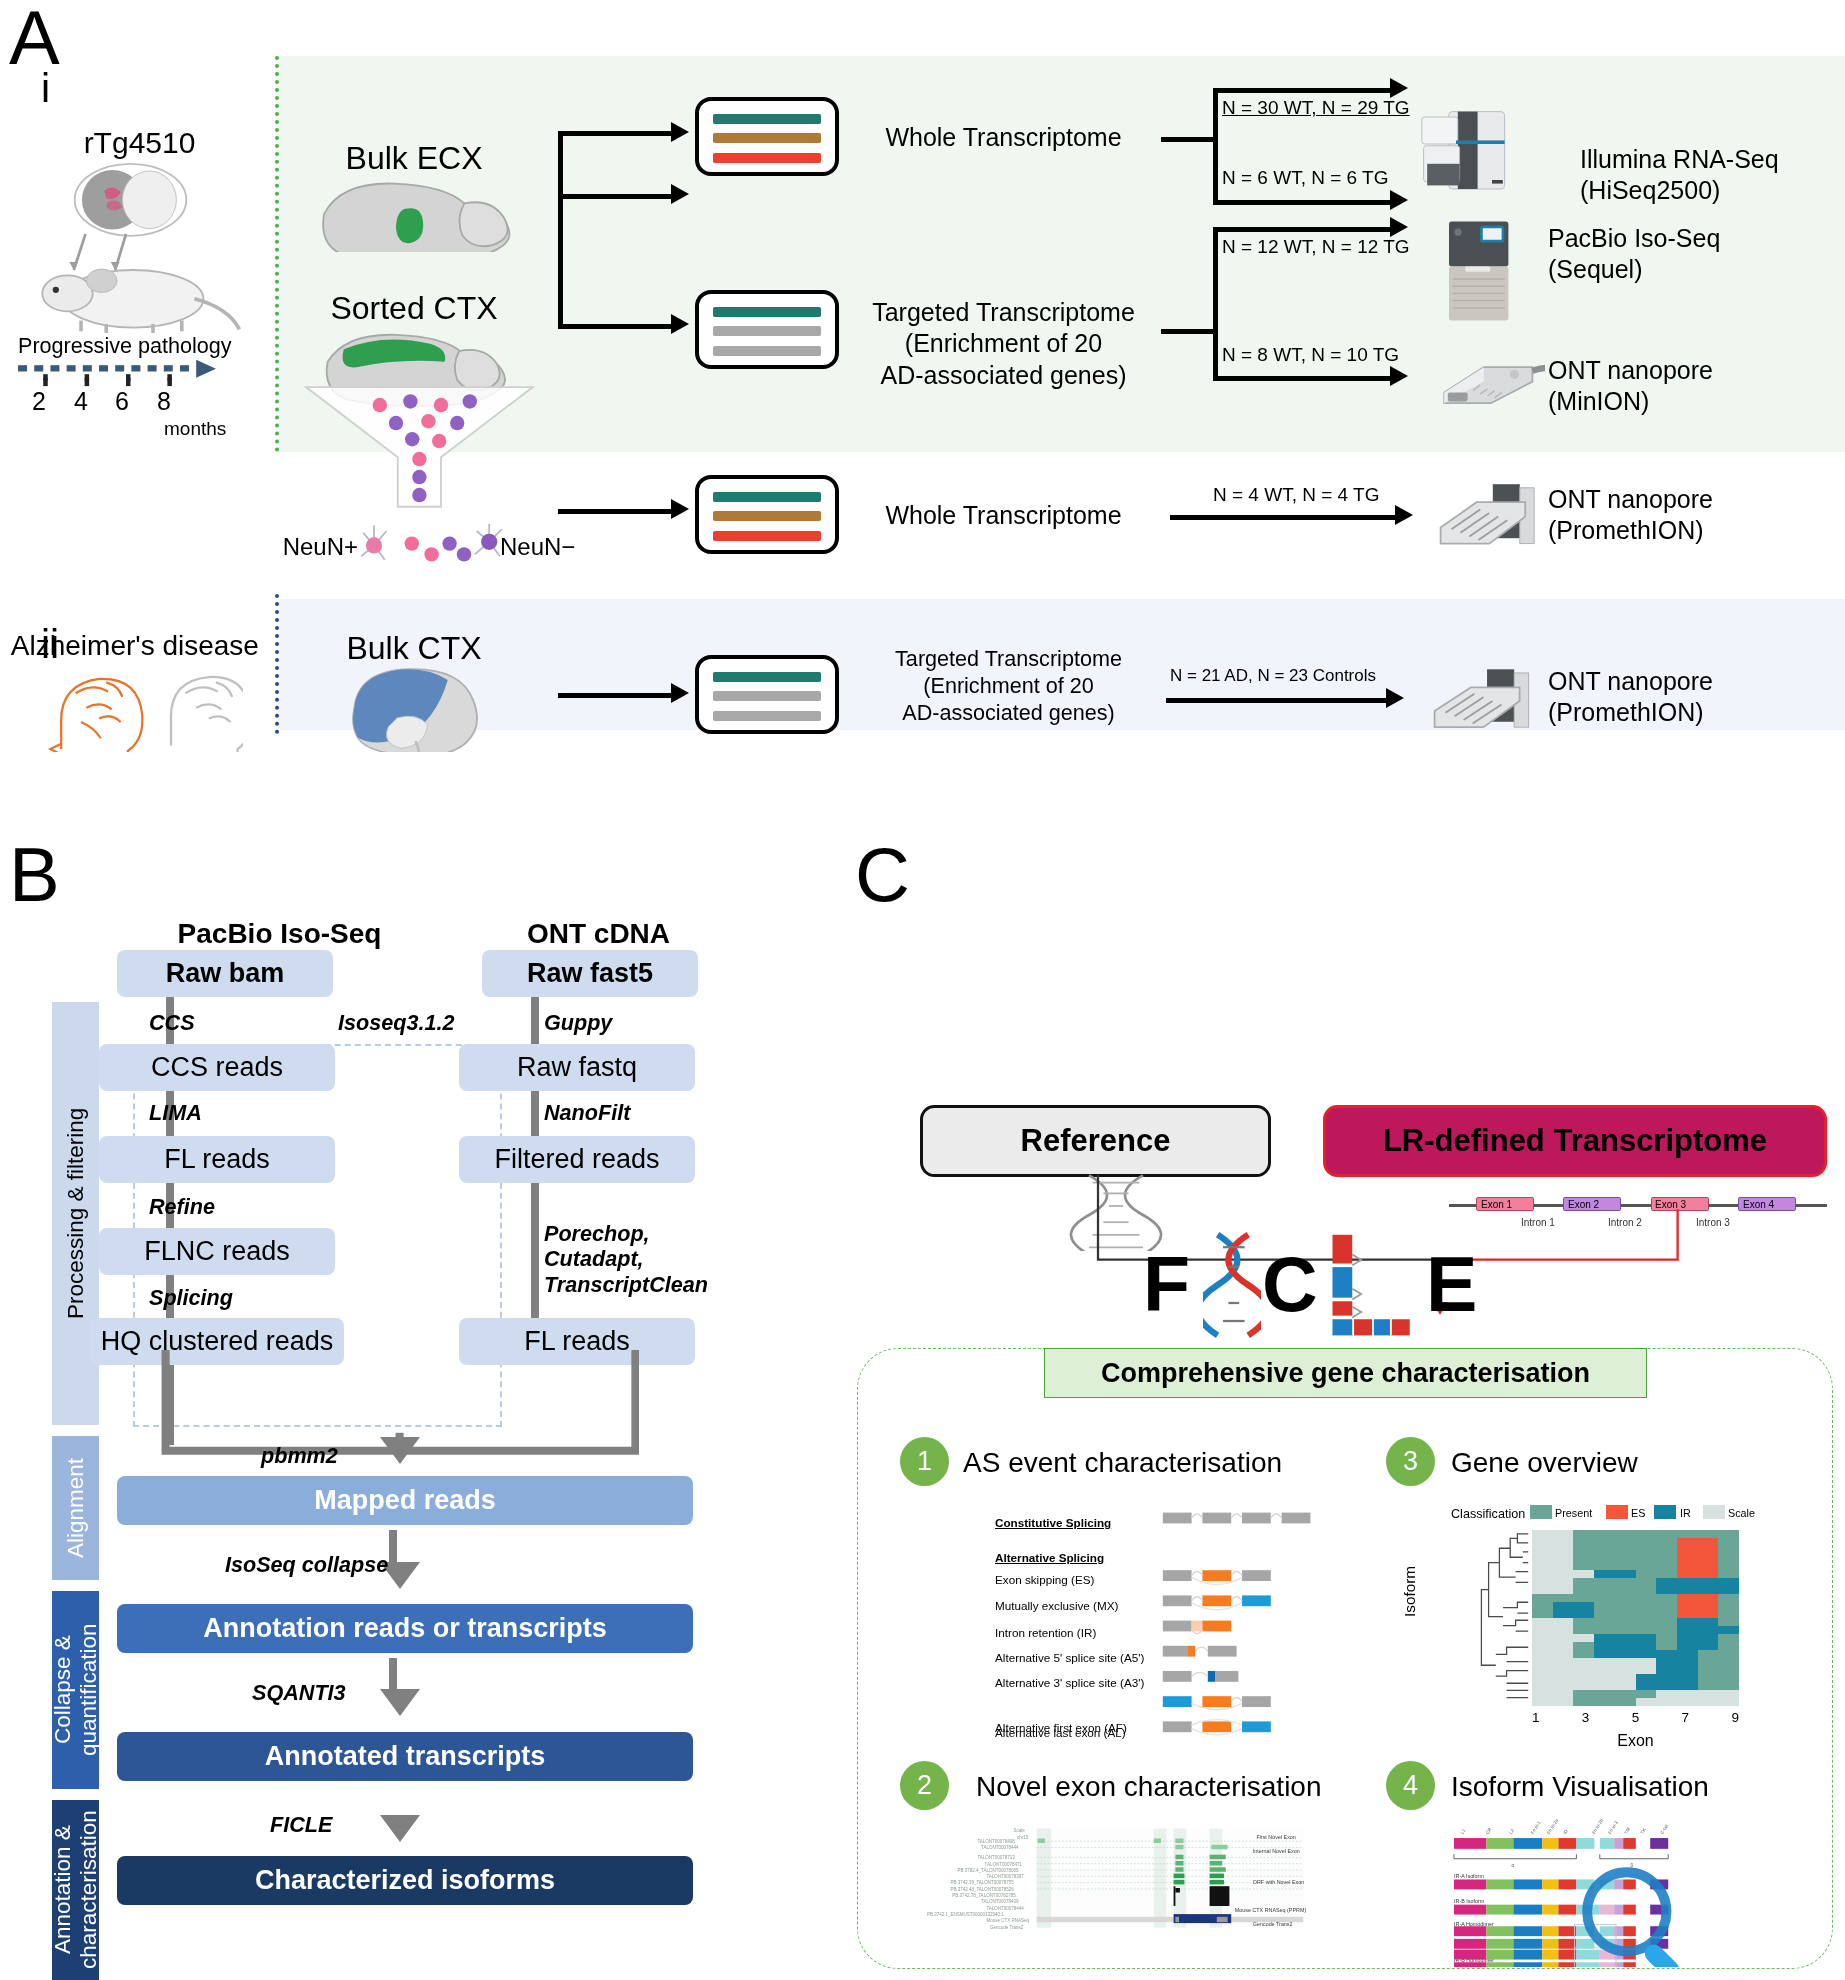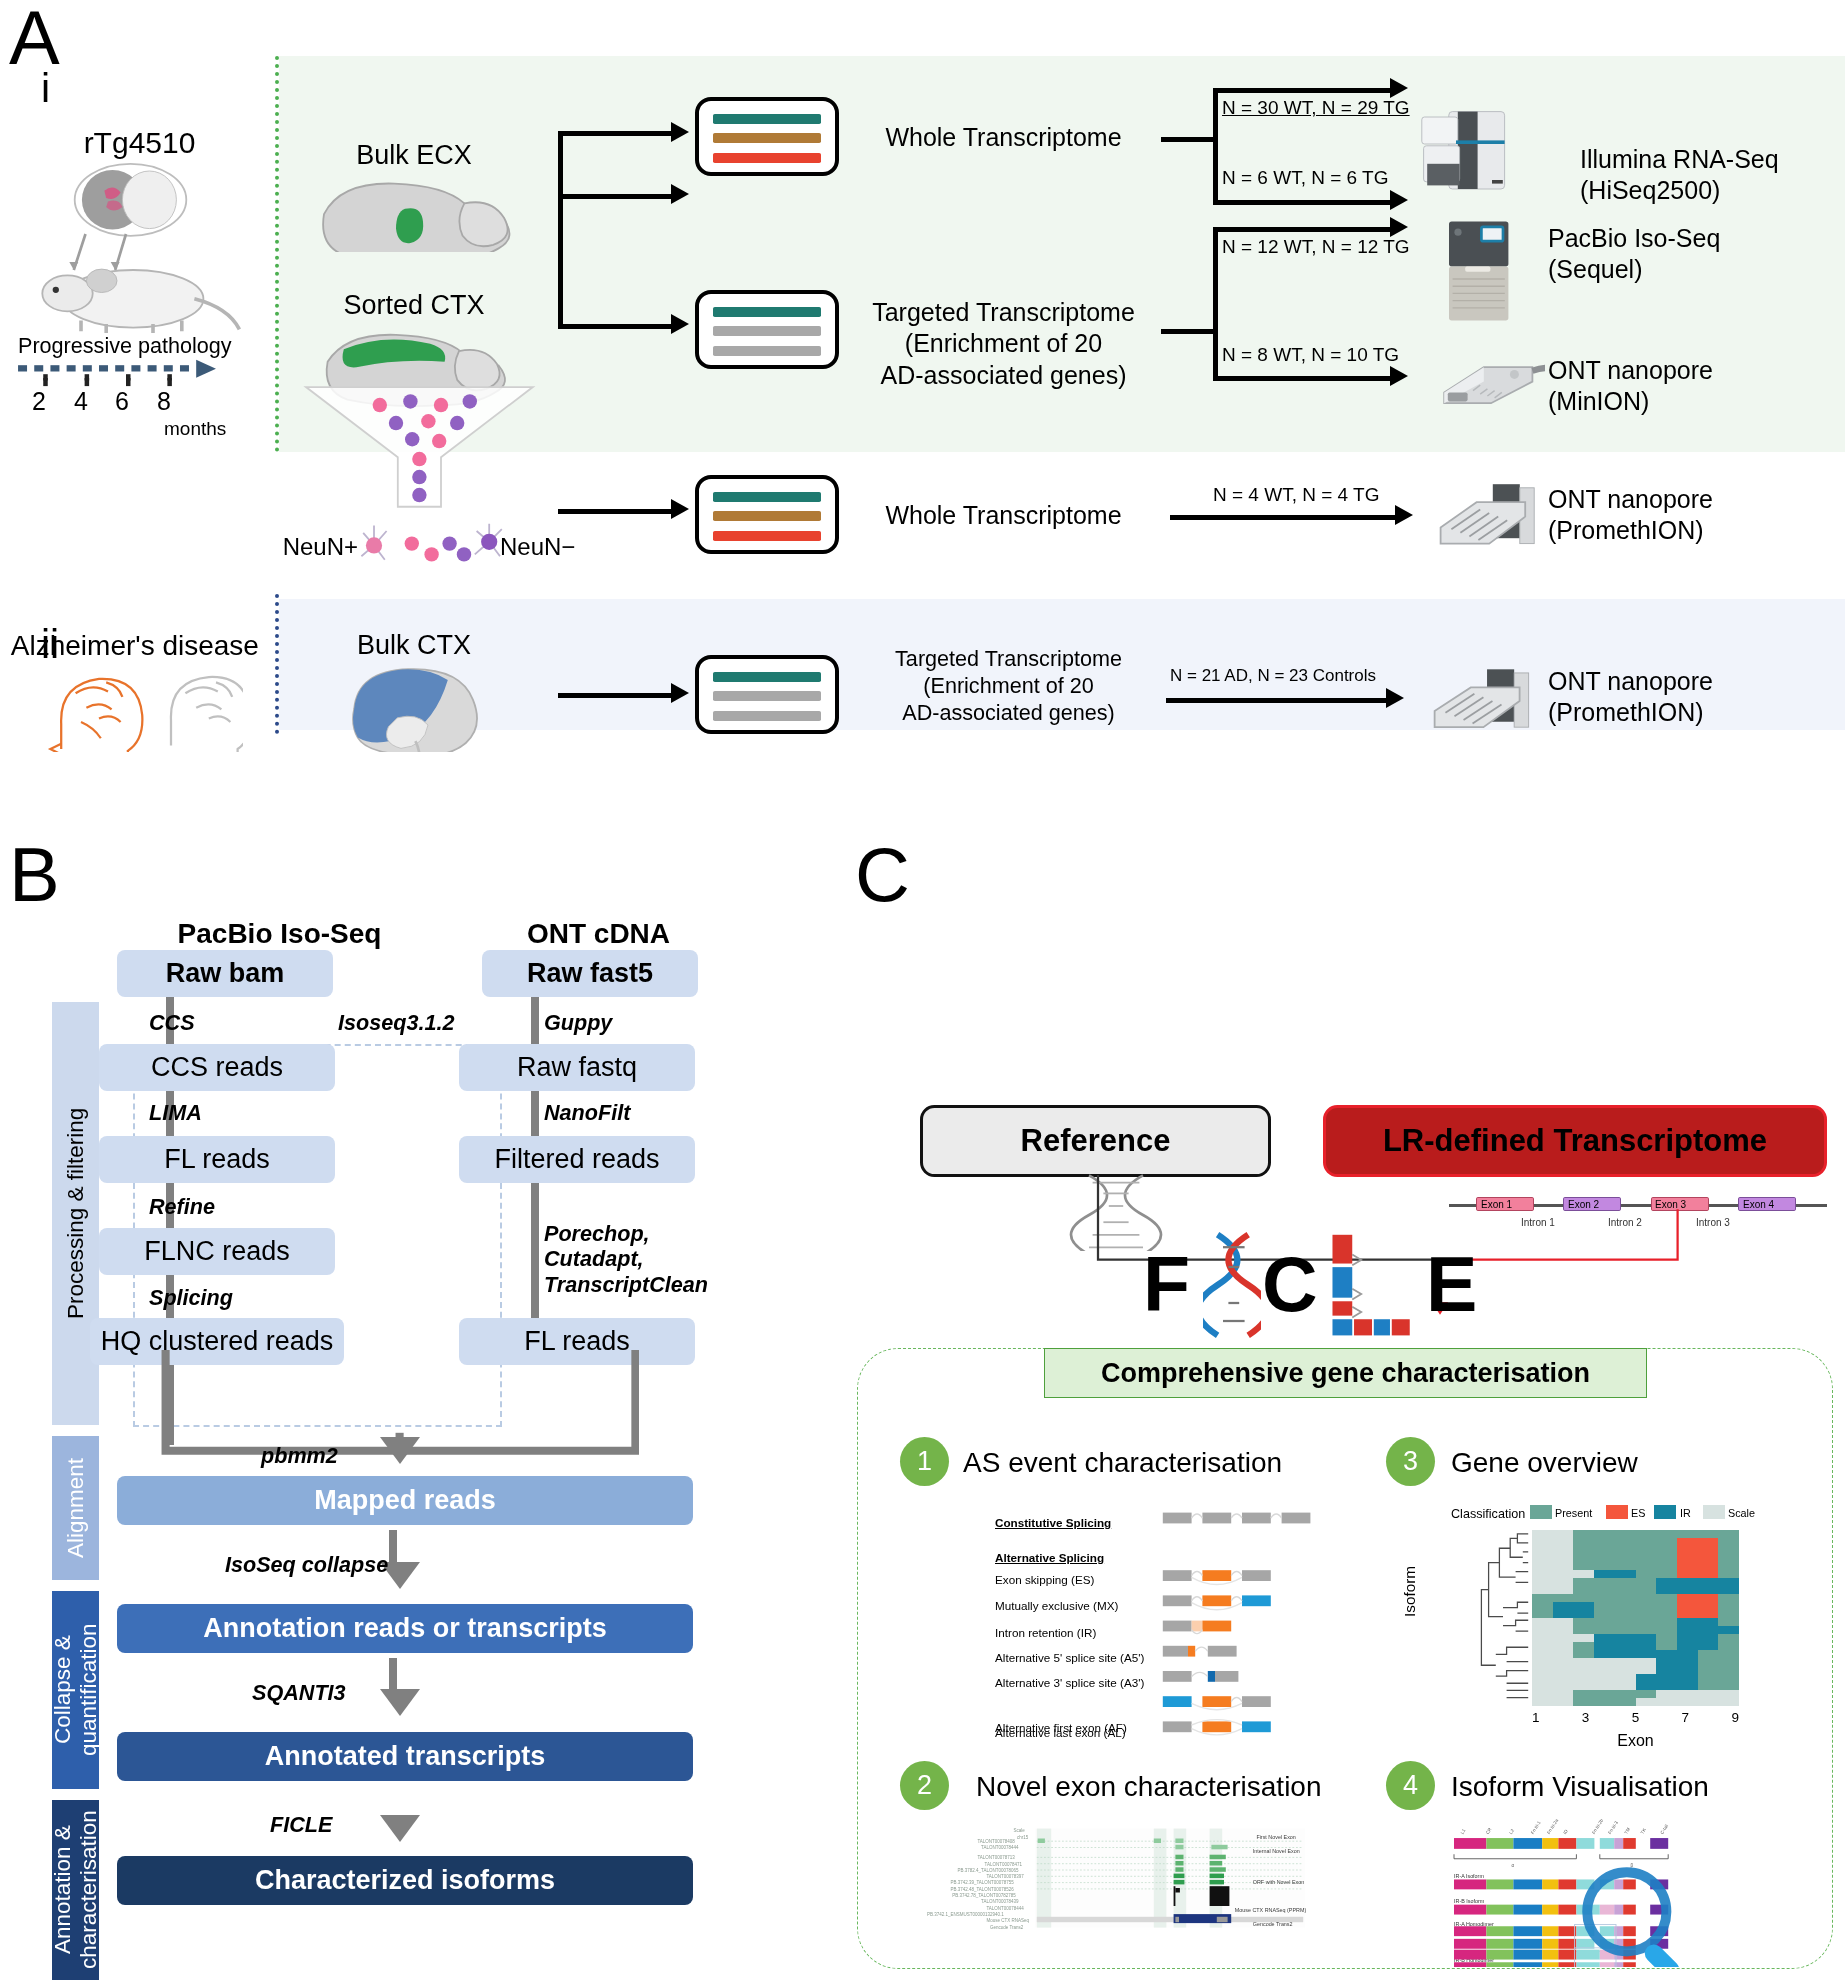--- a/index.html
+++ b/index.html
@@ -5,21 +5,21 @@
   html,body{margin:0;padding:0;background:#fff;}
   body{width:1845px;height:1980px;position:relative;font-family:"Liberation Sans",sans-serif;color:#000;overflow:hidden;}
   .abs{position:absolute;}
   .panel-letter{font-size:76px;font-weight:400;line-height:1;}
   
   #panelA-bg-i{left:279px;top:56px;width:1566px;height:396px;background:#f0f7f0;}
   #panelA-bg-ii{left:279px;top:599px;width:1566px;height:131px;background:#f1f4fb;}
   .dash-green{position:absolute;left:275px;top:56px;width:0;height:396px;border-left:4.5px dotted #4caf50;}
   .dash-blue{position:absolute;left:275px;top:594px;width:0;height:140px;border-left:4.5px dotted #2c4a8a;}
   .roman{font-size:41px;}
-  .aLabel{font-size:27px;text-align:center;}
+  .aLabel{font-size:32px;text-align:center;}
   .aLabelSm{font-size:24px;text-align:center;}
   .nlabel{font-size:19px;white-space:nowrap;}
   .devlabel{font-size:25px;line-height:1.25;}
   .devlabel-sm{font-size:21.6px;line-height:1.25;}
   .hline{position:absolute;background:#000;height:4.5px;}
   .vline{position:absolute;background:#000;width:4.5px;}
   .arrowhead{position:absolute;width:0;height:0;border-top:10.8px solid transparent;border-bottom:10.8px solid transparent;border-left:18px solid #000;}
   .rnabox{position:absolute;border:4.5px solid #000;border-radius:16px;background:#fff;box-sizing:border-box;}
   .rnarow{position:absolute;height:10px;border-radius:1.8px;}
   
@@ -373,21 +373,21 @@
 <div class="greyconn" style="left:389px;top:1658px;height:36px;"></div>
 <div class="bTool" style="left:252px;top:1680px;">SQANTI3</div>
 <div class="bBox" style="left:117px;top:1732px;width:576px;height:49px;background:#2c5695;color:#fff;font-weight:bold;">Annotated transcripts</div>
 <div class="gArrow" style="left:380px;top:1815px;"></div>
 <div class="bTool" style="left:270px;top:1812px;">FICLE</div>
 <div class="bBox" style="left:117px;top:1856px;width:576px;height:49px;background:#1b3a63;color:#fff;font-weight:bold;">Characterized isoforms</div>
 
 <div class="abs panel-letter" style="left:855px;top:837px;">C</div>
 
 <div class="cBox" style="left:920px;top:1105px;width:351px;height:72px;background:#ebebeb;border:3.6px solid #111;">Reference</div>
-<div class="cBox" style="left:1323px;top:1105px;width:504px;height:72px;background:#b91c1c;border:3.6px solid #e8202a;">LR-defined Transcriptome</div>
+<div class="cBox" style="left:1323px;top:1105px;width:504px;height:72px;background:#be185d;border:3.6px solid #e8202a;">LR-defined Transcriptome</div>
 
 <svg class="abs" style="left:1053px;top:1170px;" width="135" height="81" viewBox="0 0 150 90">
   <path d="M40 6 q40 22 0 44 q-40 22 0 44" fill="none" stroke="#8f8f8f" stroke-width="3"></path>
   <path d="M100 6 q-40 22 0 44 q40 22 0 44" fill="none" stroke="#8f8f8f" stroke-width="3"></path>
   <g stroke="#b0b0b0" stroke-width="2">
     <line x1="44" y1="14" x2="96" y2="14"></line>
       <line x1="56" y1="26" x2="84" y2="26"></line>
     <line x1="62" y1="40" x2="78" y2="40"></line>
       <line x1="56" y1="58" x2="84" y2="58"></line>
     <line x1="44" y1="72" x2="96" y2="72"></line>

